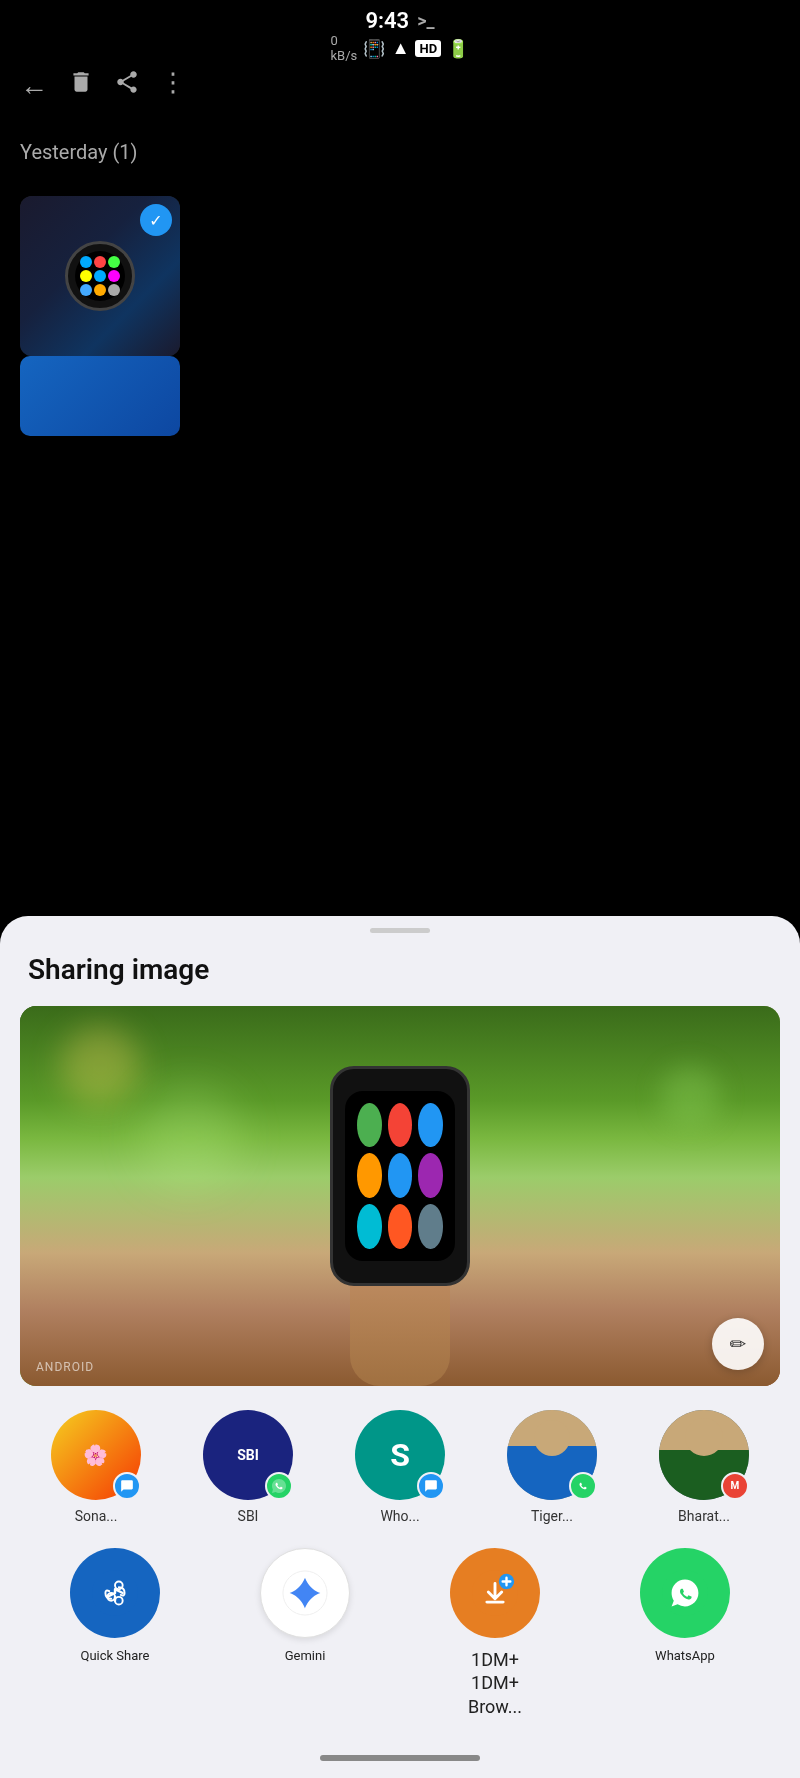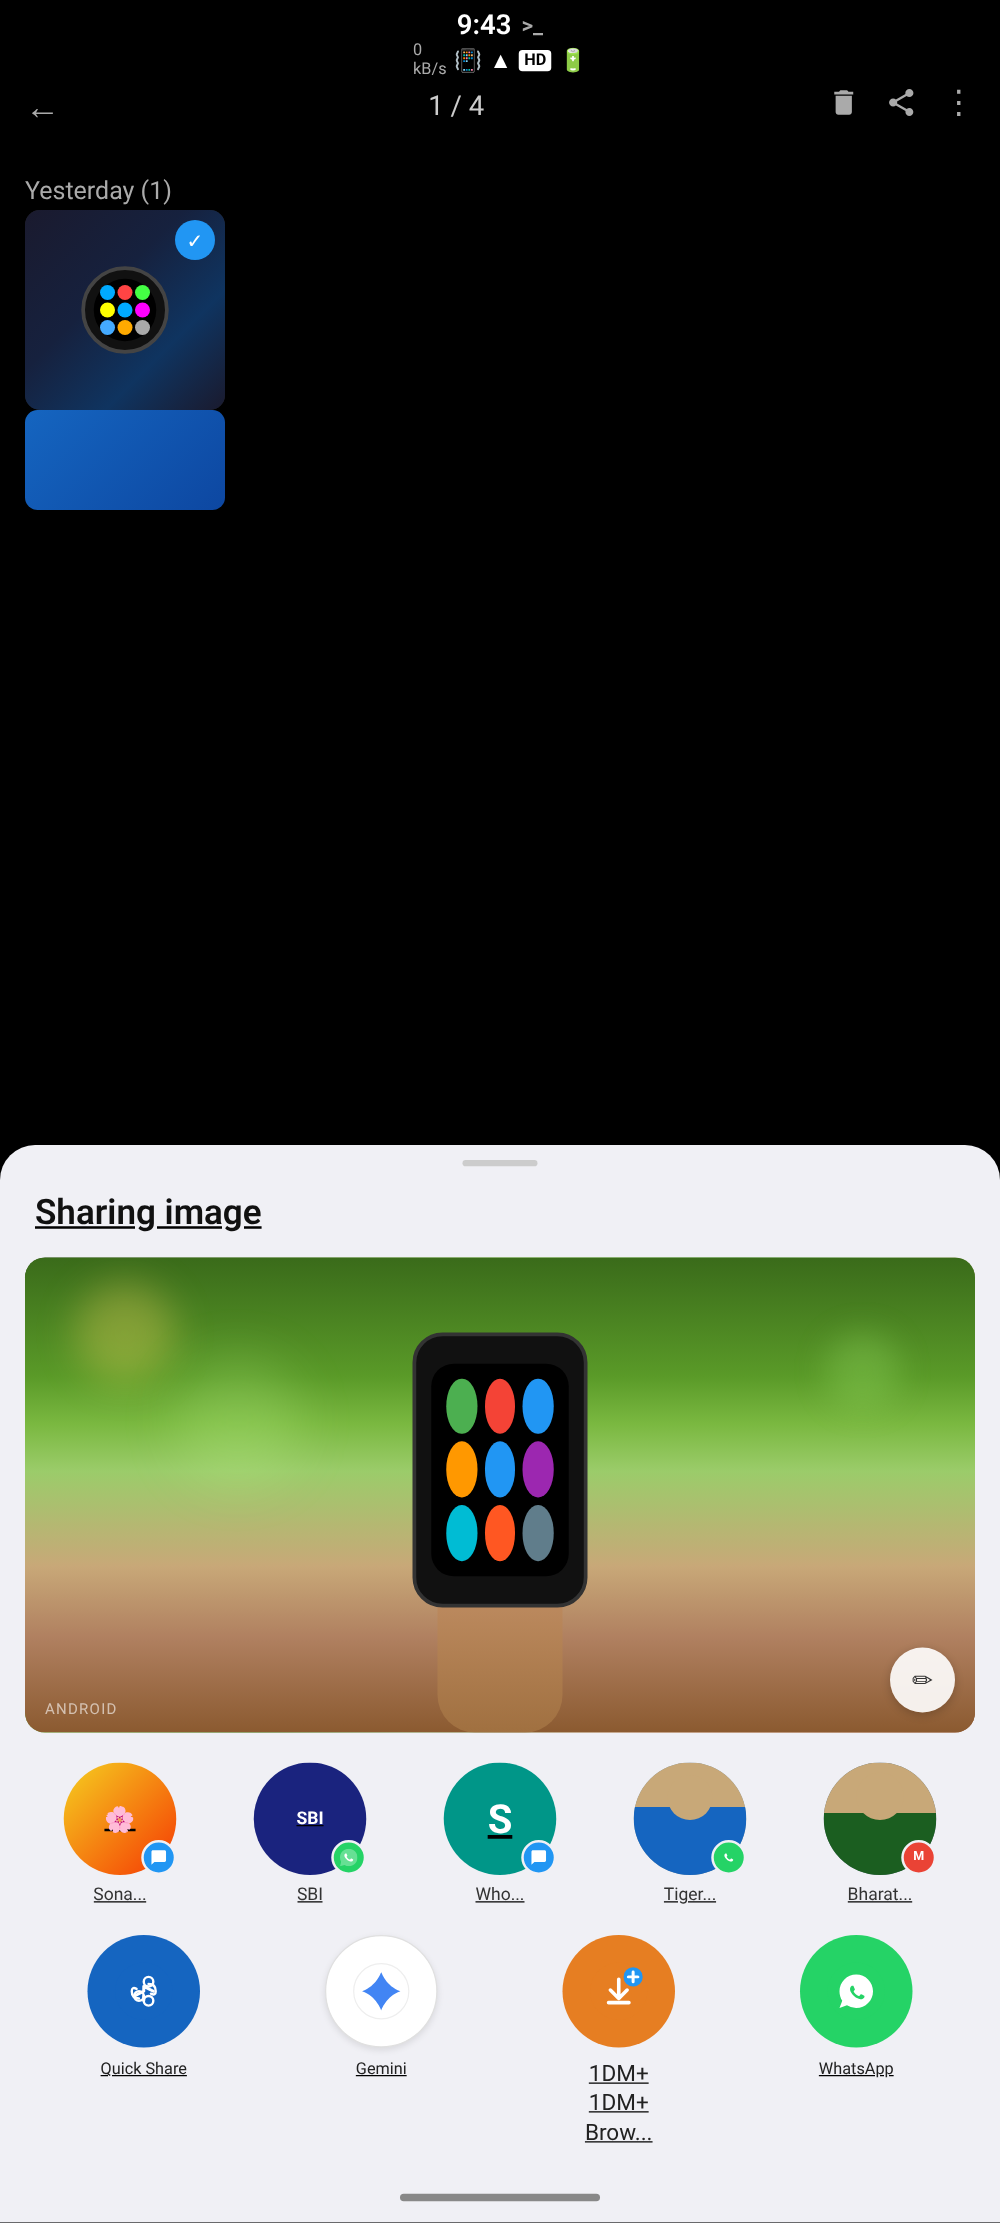--- a/index.html
+++ b/index.html
@@ -68,21 +68,21 @@
     }
 
     
     .gallery-area {
       background: #000;
       padding: 20px 20px 0 20px;
     }
     .gallery-date {
       color: #aaa;
       font-size: 20px;
-      margin-bottom: 4px;
+      margin-bottom: 32px;
     }
     .gallery-thumbnail {
       width: 160px;
       height: 160px;
       border-radius: 12px;
       background: #222;
       position: relative;
       overflow: hidden;
     }
     .thumbnail-watch {
@@ -125,21 +125,20 @@
     
     .bottom-sheet {
       position: absolute;
       bottom: 0;
       left: 0;
       right: 0;
       background: #f0f0f5;
       border-radius: 28px 28px 0 0;
       padding: 12px 0 0 0;
       z-index: 10;
-      text-decoration: underline;
     }
     .sheet-handle {
       width: 60px;
       height: 5px;
       background: #ccc;
       border-radius: 3px;
       margin: 0 auto 20px auto;
     }
     .sheet-title {
       font-size: 28px;
@@ -306,21 +305,20 @@
     <span style="font-size:13px;color:#aaa;">0<br>kB/s</span>
     <span style="font-size:18px;">📳</span>
     <span style="font-size:18px;">▲</span>
     <span style="font-size:13px;background:#fff;color:#000;padding:1px 4px;border-radius:3px;font-weight:bold;">HD</span>
     <span style="font-size:18px;">🔋</span>
   </div>
 </div>
 
 <div class="toolbar">
   <span class="toolbar-back">←</span>
-  <span class="toolbar-counter">1 / 4</span>
   <div class="toolbar-actions">
     <span style="cursor:pointer;">
       <svg width="26" height="26" viewBox="0 0 24 24" fill="#aaa">
           <path d="M6 19c0 1.1.9 2 2 2h8c1.1 0 2-.9 2-2V7H6v12zM19 4h-3.5l-1-1h-5l-1 1H5v2h14V4z"></path>
         </svg>
     </span>
     <span style="cursor:pointer;">
       <svg width="26" height="26" viewBox="0 0 24 24" fill="#aaa">
           <path d="M18 16.08c-.76 0-1.44.3-1.96.77L8.91 12.7c.05-.23.09-.46.09-.7s-.04-.47-.09-.7l7.05-4.11c.54.5 1.25.81 2.04.81 1.66 0 3-1.34 3-3s-1.34-3-3-3-3 1.34-3 3c0 .24.04.47.09.7L8.04 9.81C7.5 9.31 6.79 9 6 9c-1.66 0-3 1.34-3 3s1.34 3 3 3c.79 0 1.5-.31 2.04-.81l7.12 4.16c-.05.21-.08.43-.08.65 0 1.61 1.31 2.92 2.92 2.92 1.61 0 2.92-1.31 2.92-2.92s-1.31-2.92-2.92-2.92z"></path>
         </svg>

